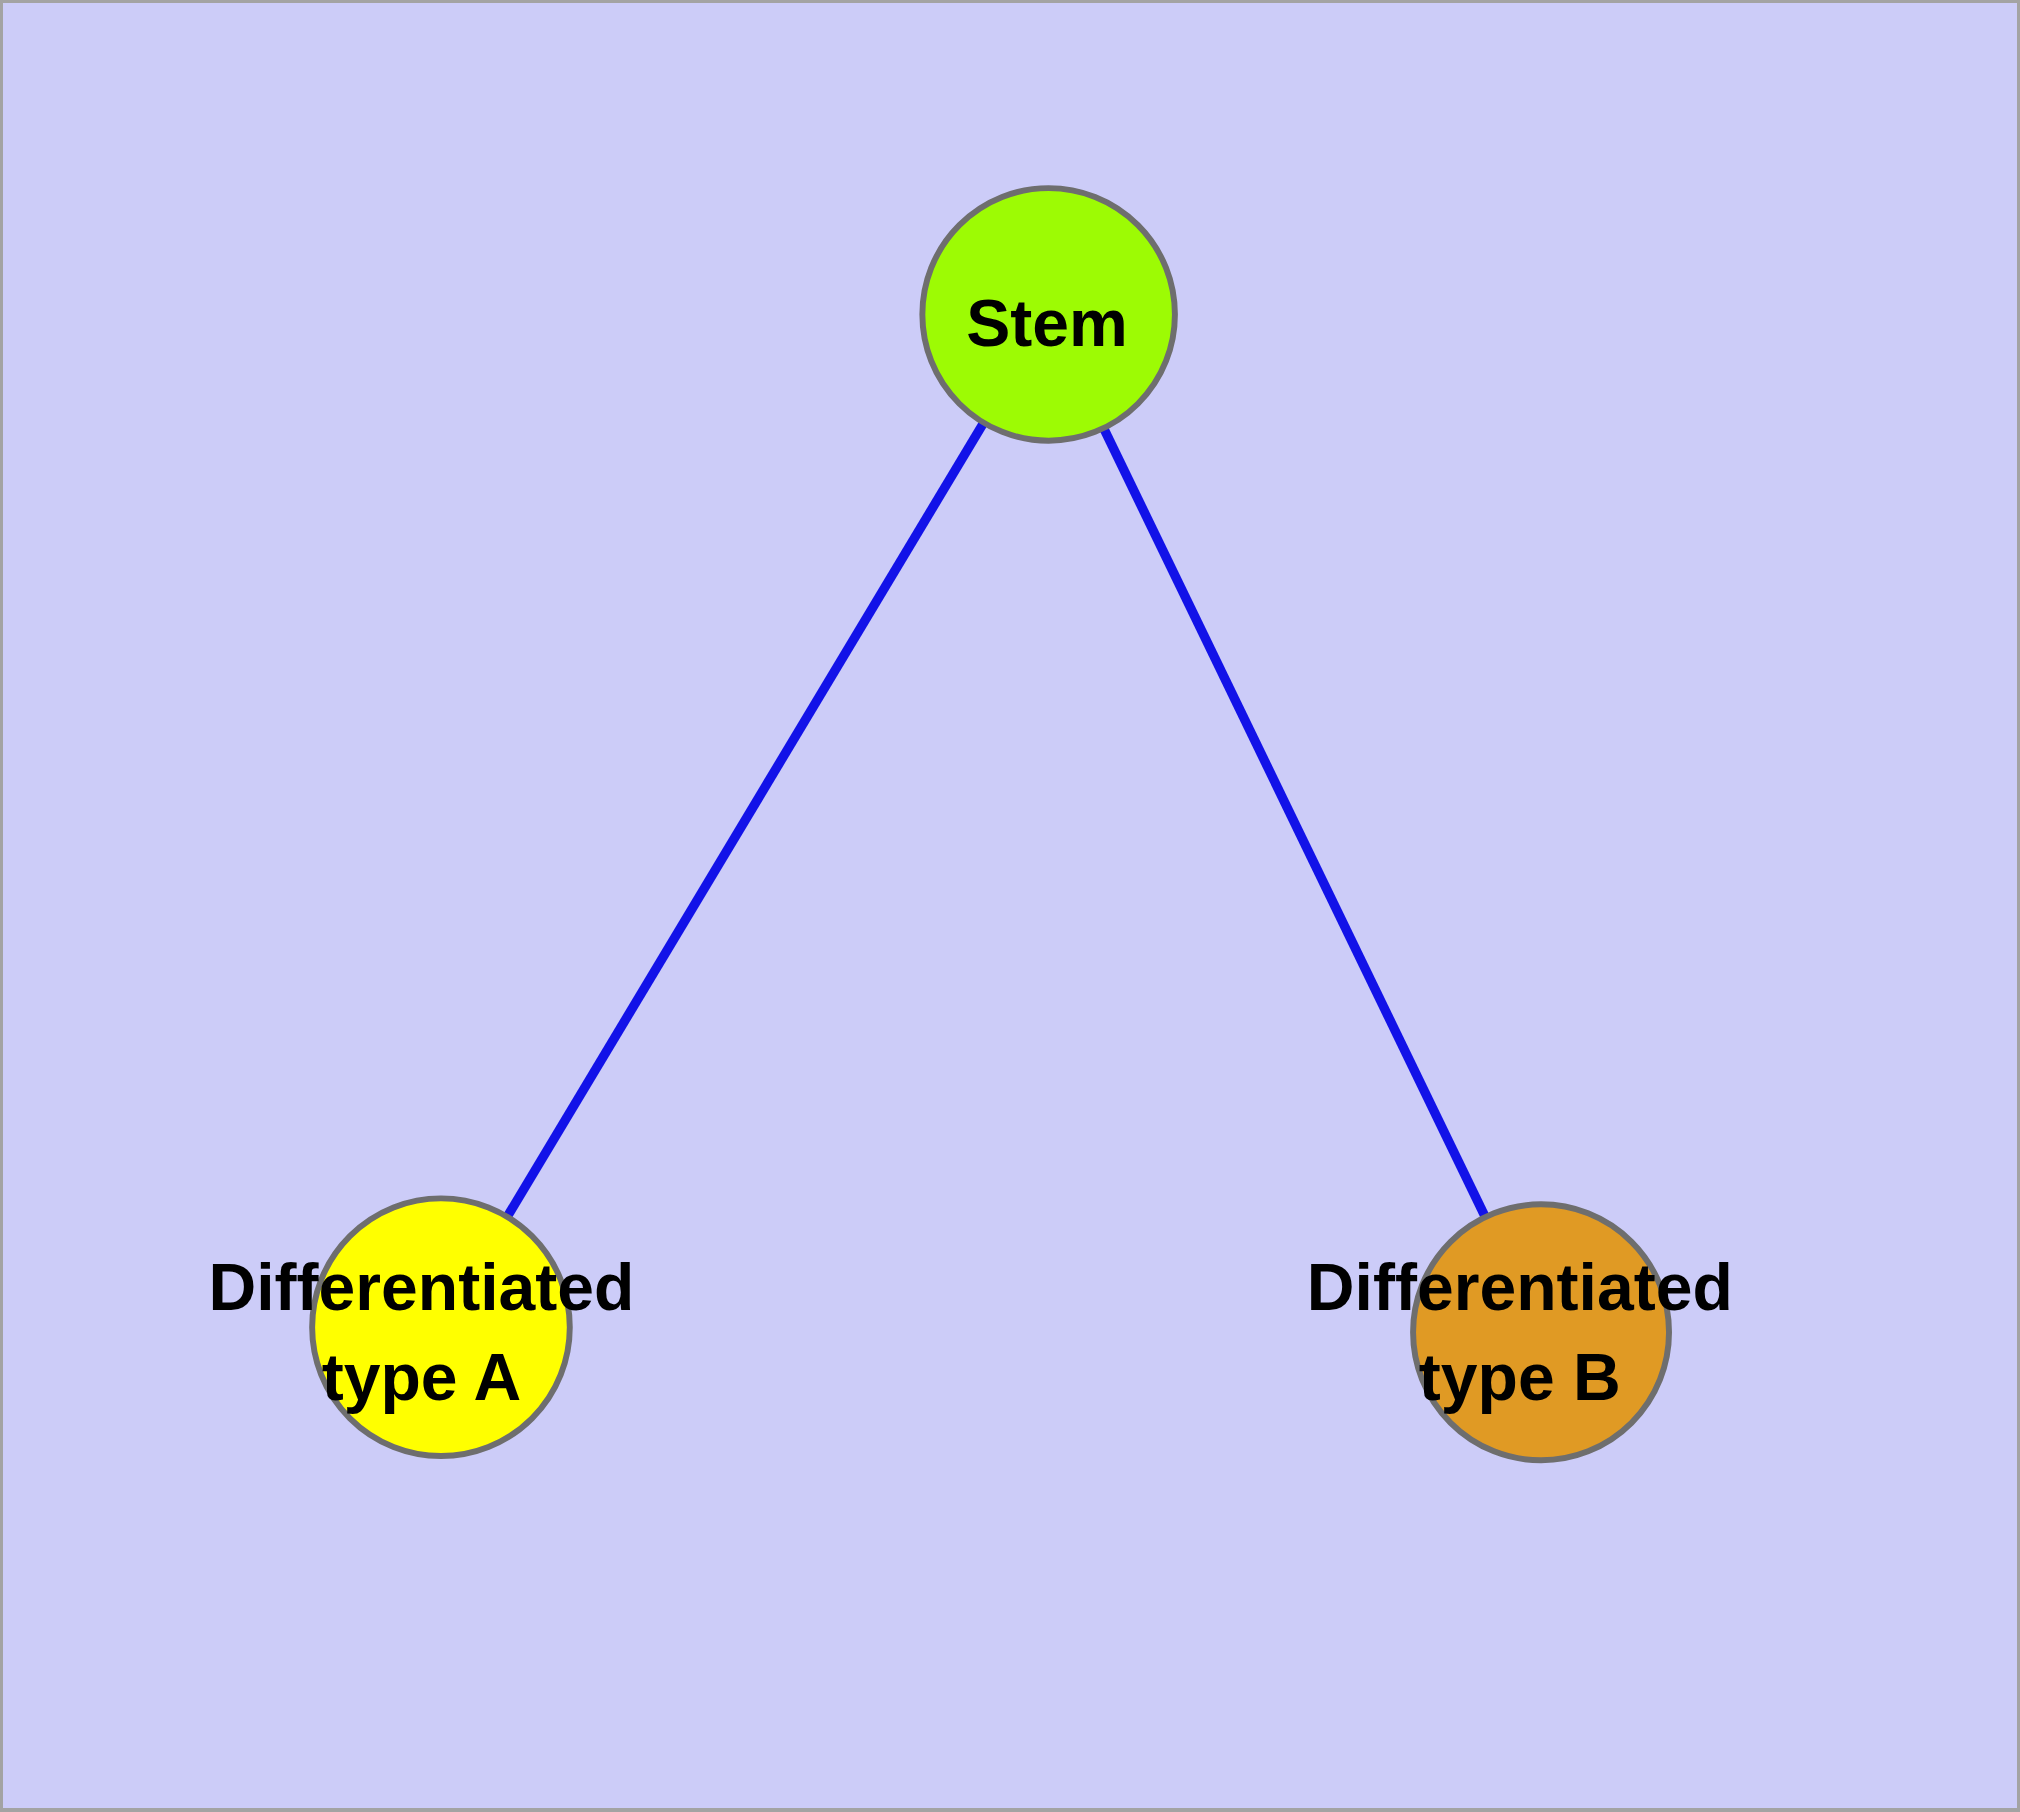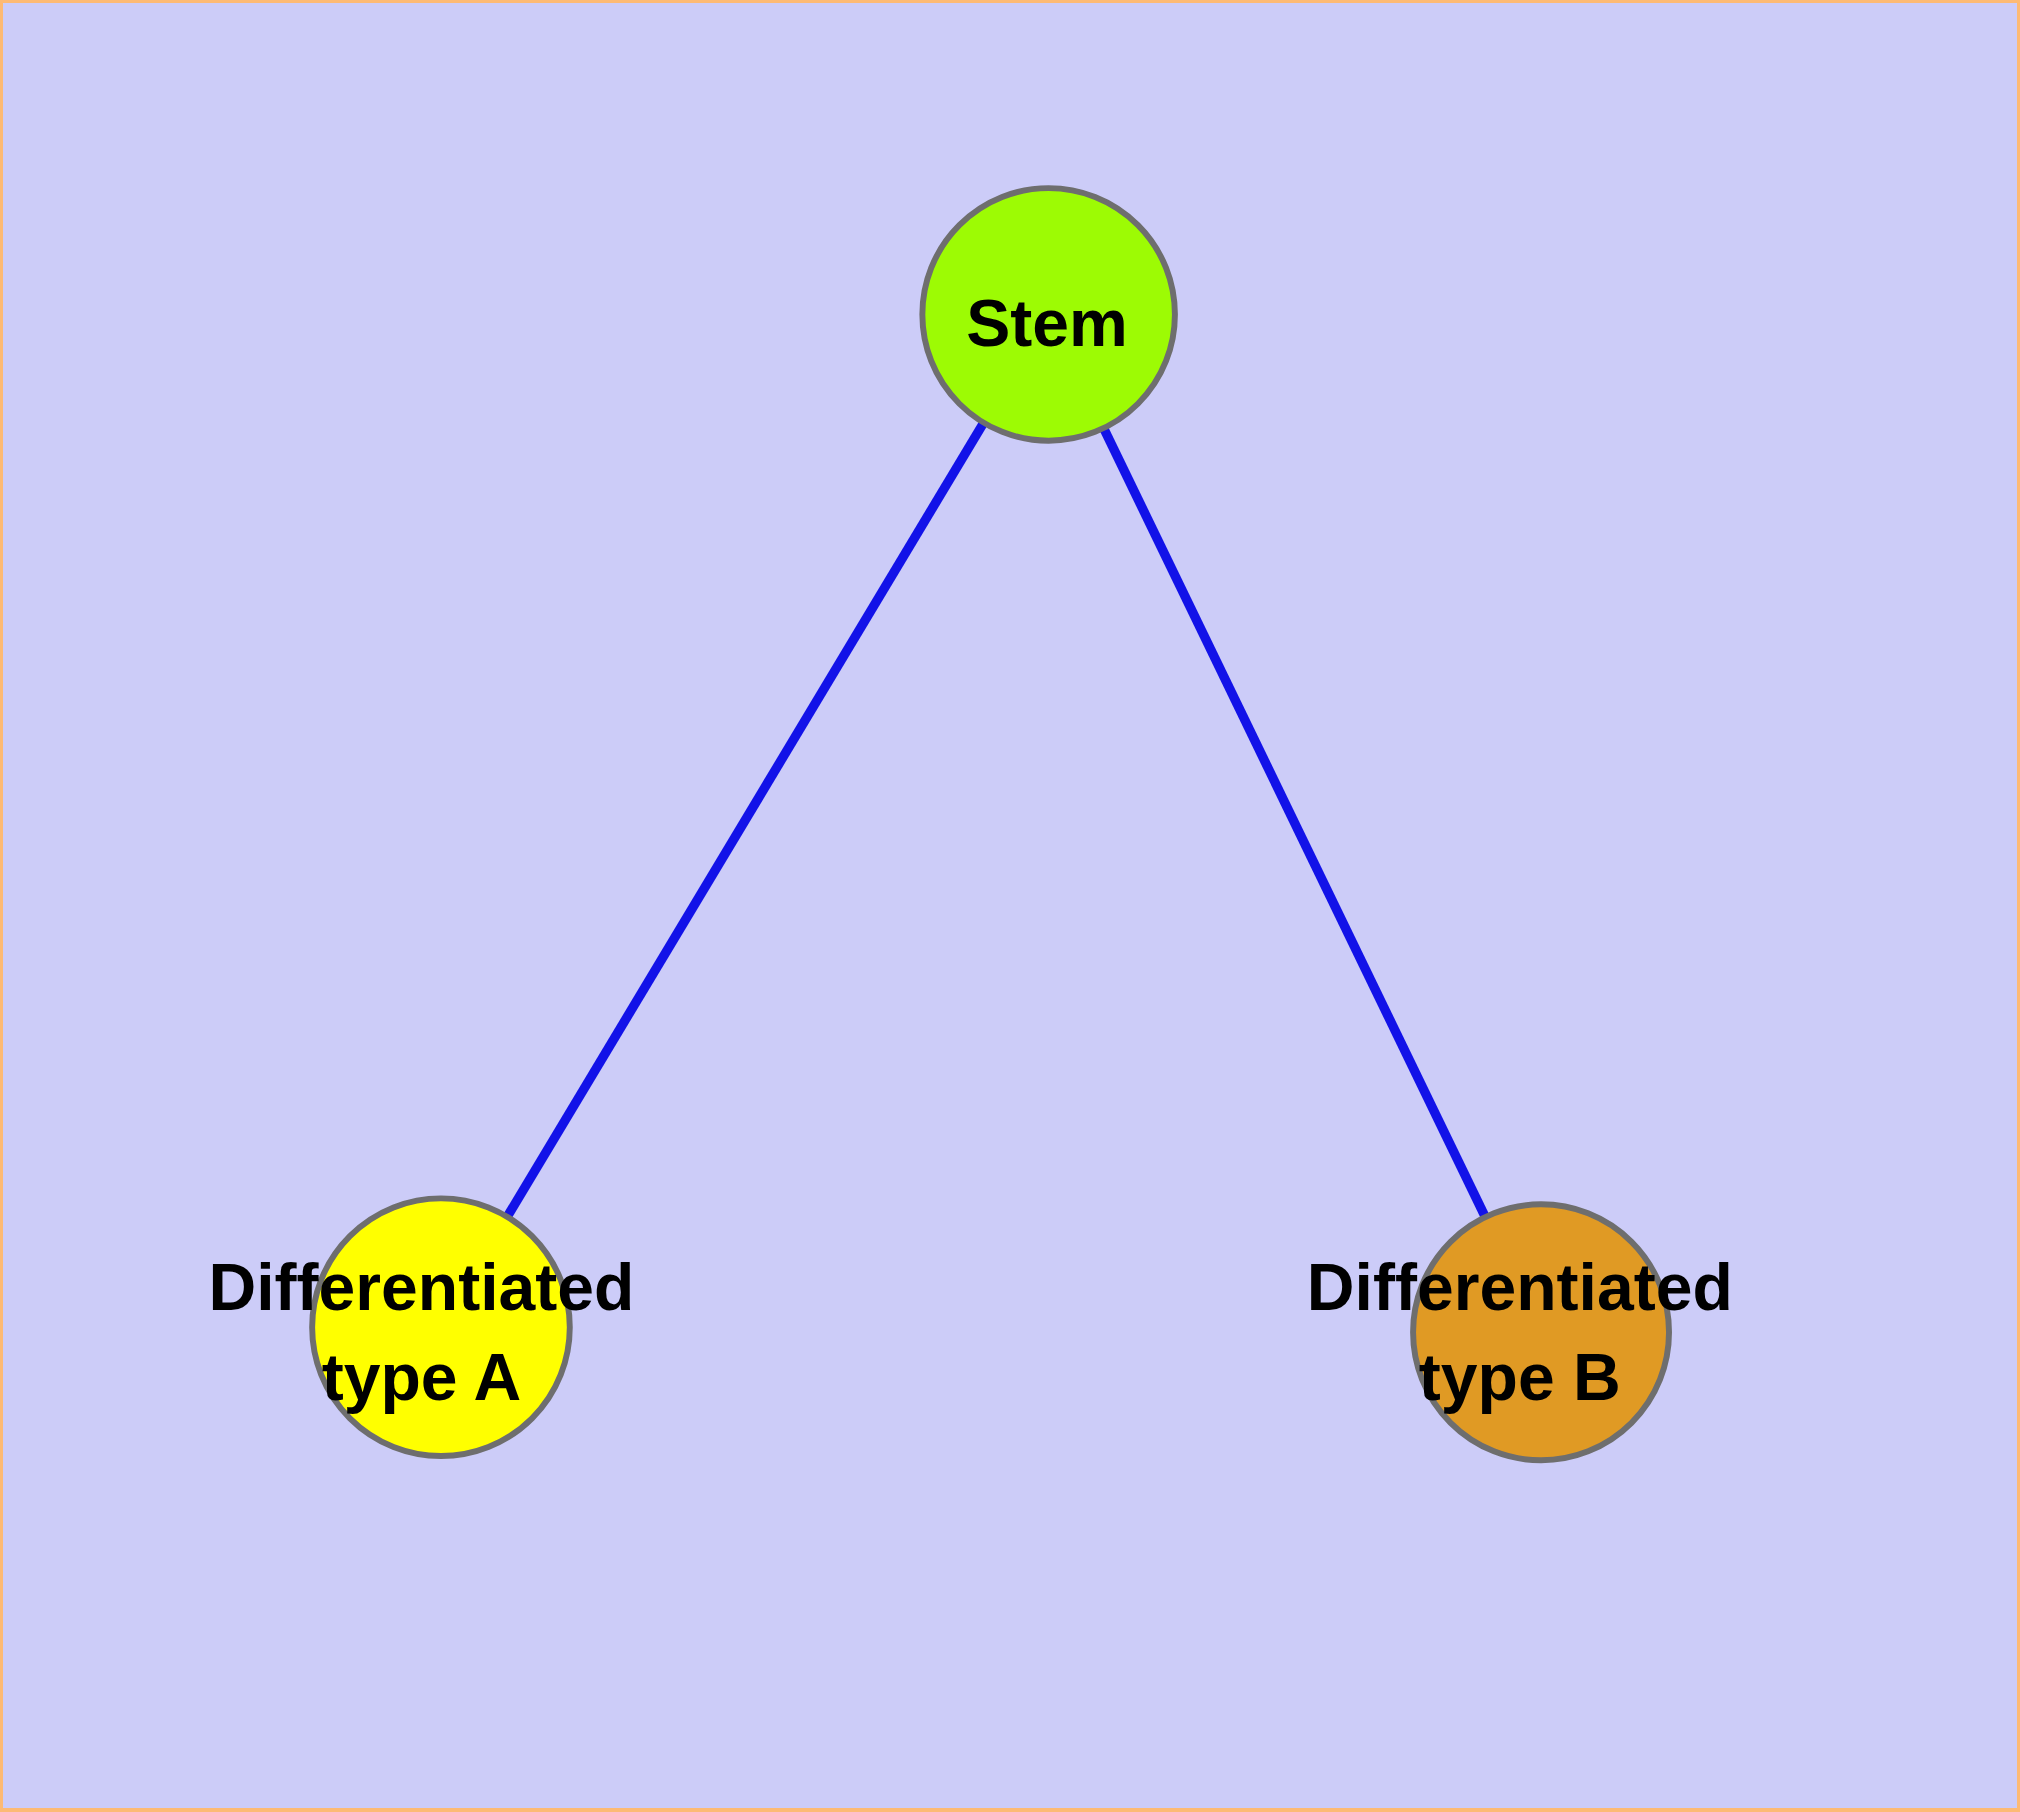--- a/index.html
+++ b/index.html
@@ -4,21 +4,21 @@
 <style>
   html, body {
     margin: 0;
     padding: 0;
     background: #ffffff;
   }
   #stage {
     position: relative;
     width: 2021px;
     height: 1812px;
-    background: #fdba74;
+    background: #a3a3a3;
     overflow: hidden;
     font-family: "Liberation Sans", sans-serif;
   }
   #canvas-bg {
     position: absolute;
     left: 3.4px;
     top: 3.4px;
     width: 2014px;
     height: 1805px;
     background: #ccccf8;

